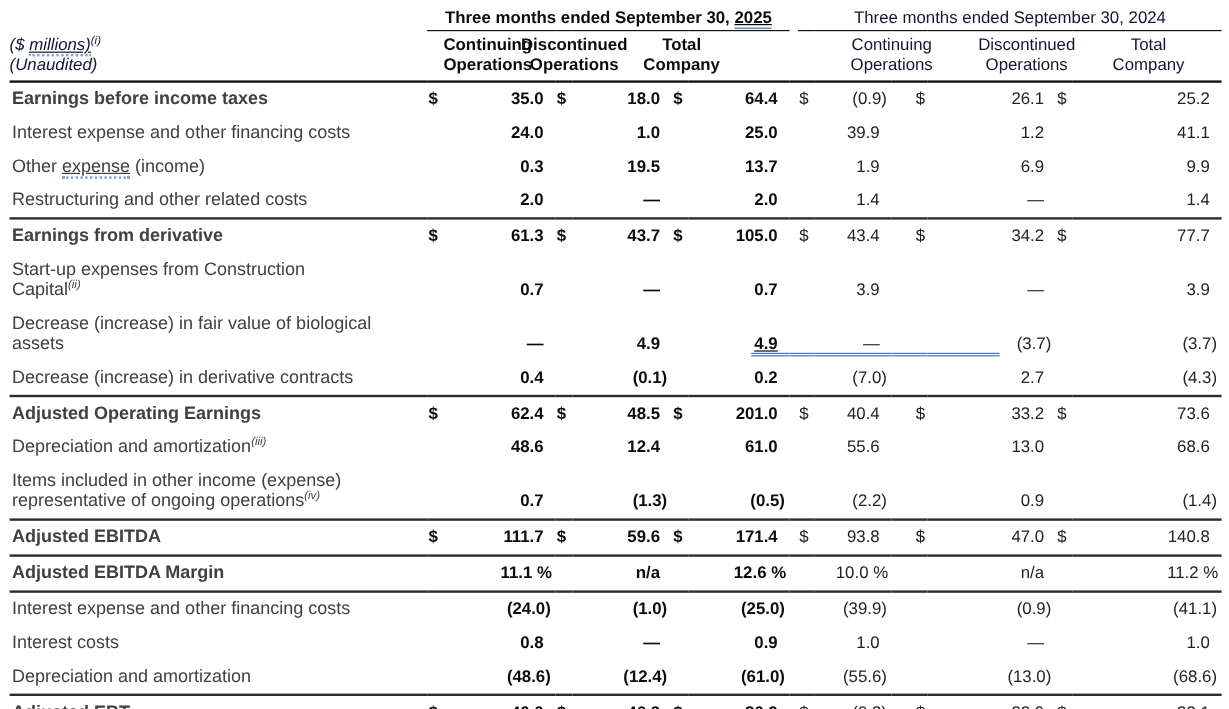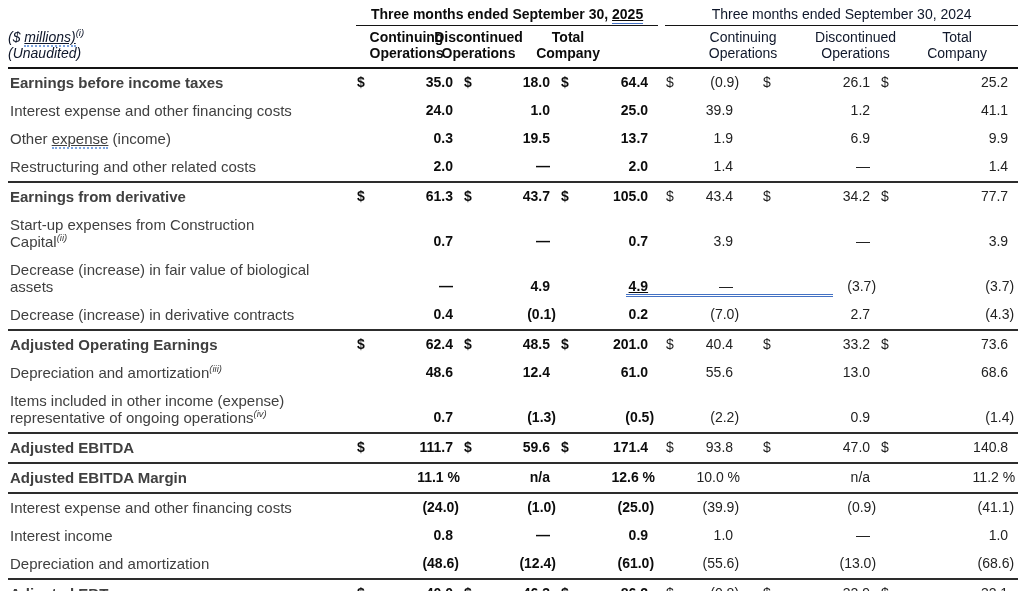--- a/index.html
+++ b/index.html
@@ -312,21 +312,21 @@
           <td class="vc b paren"><span>(25.0)</span></td>
           <td class="gapc"></td>
           <td class="dc"></td>
           <td class="vc paren"><span>(39.9)</span></td>
           <td class="dc"></td>
           <td class="vc paren"><span>(0.9)</span></td>
           <td class="dc"></td>
           <td class="vc paren"><span>(41.1)</span></td>
         </tr>
         <tr>
-          <td class="lbl"><span>Interest income</span></td>
+          <td class="lbl"><span>Interest costs</span></td>
           <td class="dc b"></td>
           <td class="vc b"><span>0.8</span></td>
           <td class="dc b"></td>
           <td class="vc b"><span>—</span></td>
           <td class="dc b"></td>
           <td class="vc b"><span>0.9</span></td>
           <td class="gapc"></td>
           <td class="dc"></td>
           <td class="vc"><span>1.0</span></td>
           <td class="dc"></td>

